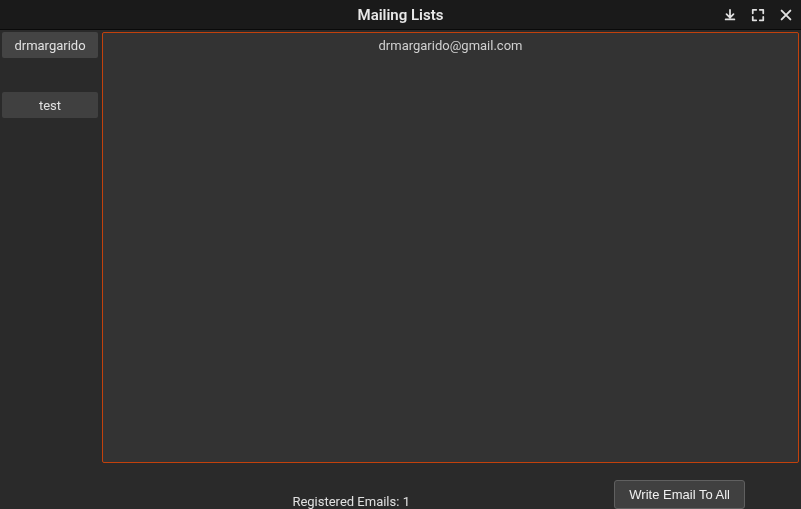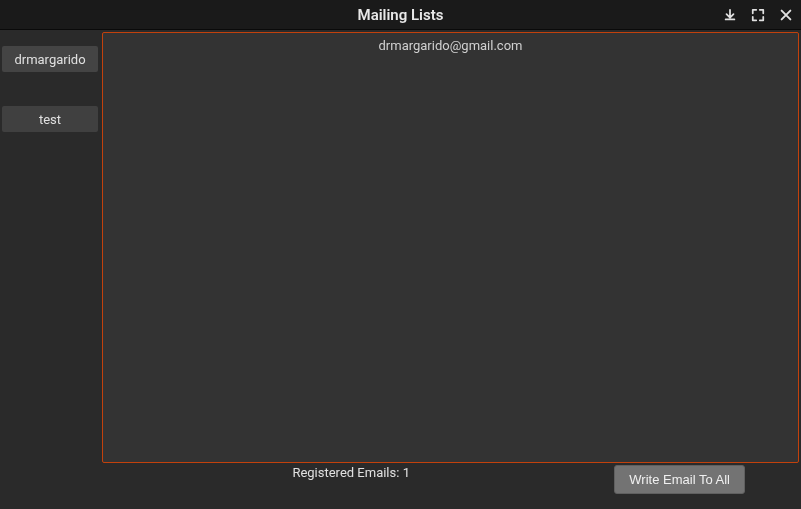--- a/index.html
+++ b/index.html
@@ -54,21 +54,21 @@
     }
     .body-area {
       display: flex;
       height: calc(100% - 30px);
     }
     .sidebar {
       width: 100px;
       background: #2a2a2a;
       display: flex;
       flex-direction: column;
-      padding-top: 16px;
+      padding-top: 2px;
     }
     .sidebar-item {
       height: 26px;
       display: flex;
       align-items: center;
       justify-content: center;
       margin: 0 2px 2px 2px;
       cursor: pointer;
       font-size: 13px;
       color: #e0e0e0;
@@ -97,32 +97,32 @@
     .email-item {
       text-align: center;
       padding: 5px 0;
       font-size: 13px;
       color: #d0d0d0;
       cursor: pointer;
     }
     .footer {
       height: 44px;
       display: flex;
-      align-items: flex-start;
+      align-items: flex-end;
       padding: 0 12px;
       gap: 24px;
     }
     .footer-status {
       flex: 1;
       text-align: center;
       font-size: 13px;
       color: #e0e0e0;
     }
     .write-all-btn {
-      background: #737373;
+      background: #404040;
       border: 1px solid #606060;
       color: #f0f0f0;
       padding: 6px 14px;
       font-size: 13px;
       cursor: pointer;
       border-radius: 3px;
       margin-right: 44px;
     }
   </style>
 </head>

